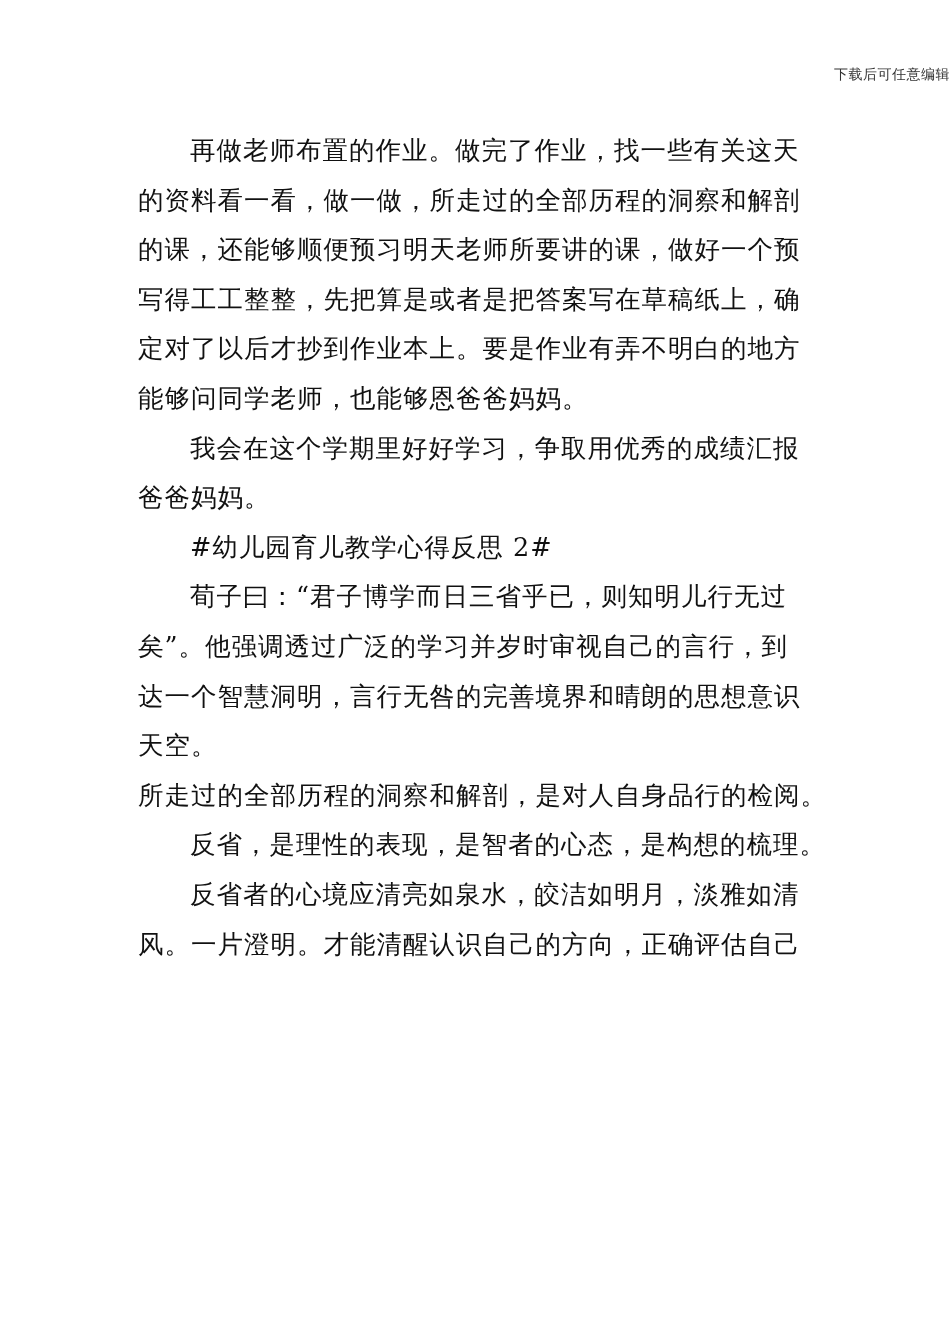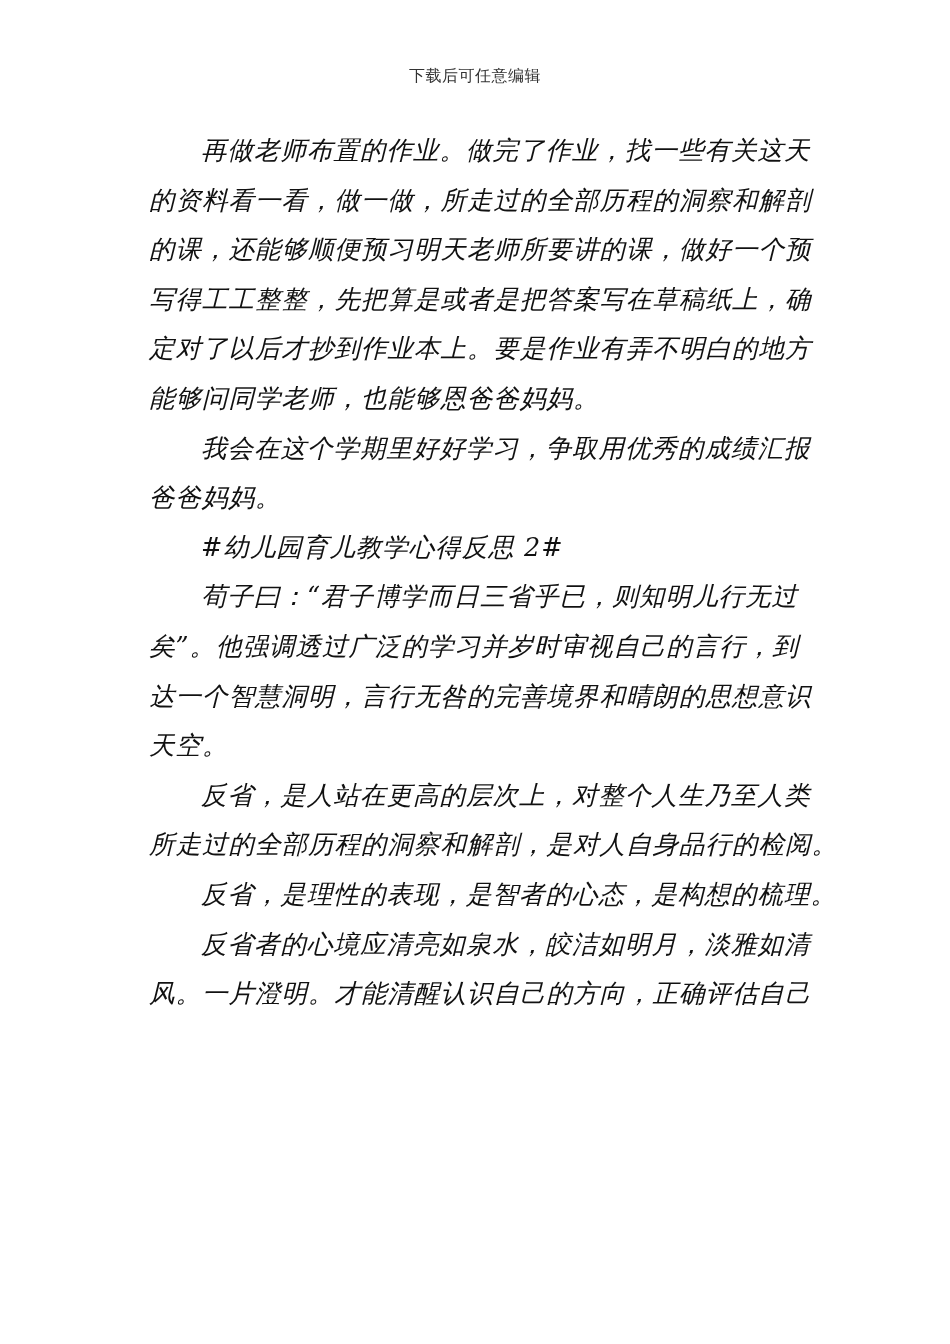--- a/index.html
+++ b/index.html
@@ -13,31 +13,30 @@
       position: relative;
       overflow: hidden;
       font-family: "DejaVu Serif", "Liberation Serif", serif;
       color: #111111;
     }
     .header {
       position: absolute;
       top: 66px;
       left: 0;
       width: 950px;
-      text-align: center;
-      font-size: 16px;
+      text-align: right;
+      font-size: 14px;
       color: #333333;
       letter-spacing: 0.5px;
     }
     .content {
       position: absolute;
       top: 128px;
-      left: 149px;
+      left: 138px;
       width: 664px;
-      font-style: italic;
     }
     .line {
       height: 49.6px;
       line-height: 44px;
       font-size: 25.5px;
       white-space: nowrap;
       letter-spacing: 1px;
       overflow: visible;
     }
     .line.indent {
@@ -67,21 +66,20 @@
   <div>
     <div class="line indent">#幼儿园育儿教学心得反思 2#</div>
   </div>
   <div>
     <div class="line indent">荀子曰：“君子博学而日三省乎已，则知明儿行无过</div>
     <div class="line">矣”。他强调透过广泛的学习并岁时审视自己的言行，到</div>
     <div class="line">达一个智慧洞明，言行无咎的完善境界和晴朗的思想意识</div>
     <div class="line">天空。</div>
   </div>
   <div>
-    <div class="line indent">反省，是人站在更高的层次上，对整个人生乃至人类</div>
     <div class="line">所走过的全部历程的洞察和解剖，是对人自身品行的检阅。</div>
   </div>
   <div>
     <div class="line indent">反省，是理性的表现，是智者的心态，是构想的梳理。</div>
   </div>
   <div>
     <div class="line indent">反省者的心境应清亮如泉水，皎洁如明月，淡雅如清</div>
     <div class="line">风。一片澄明。才能清醒认识自己的方向，正确评估自己</div>
   </div>
 </div>

